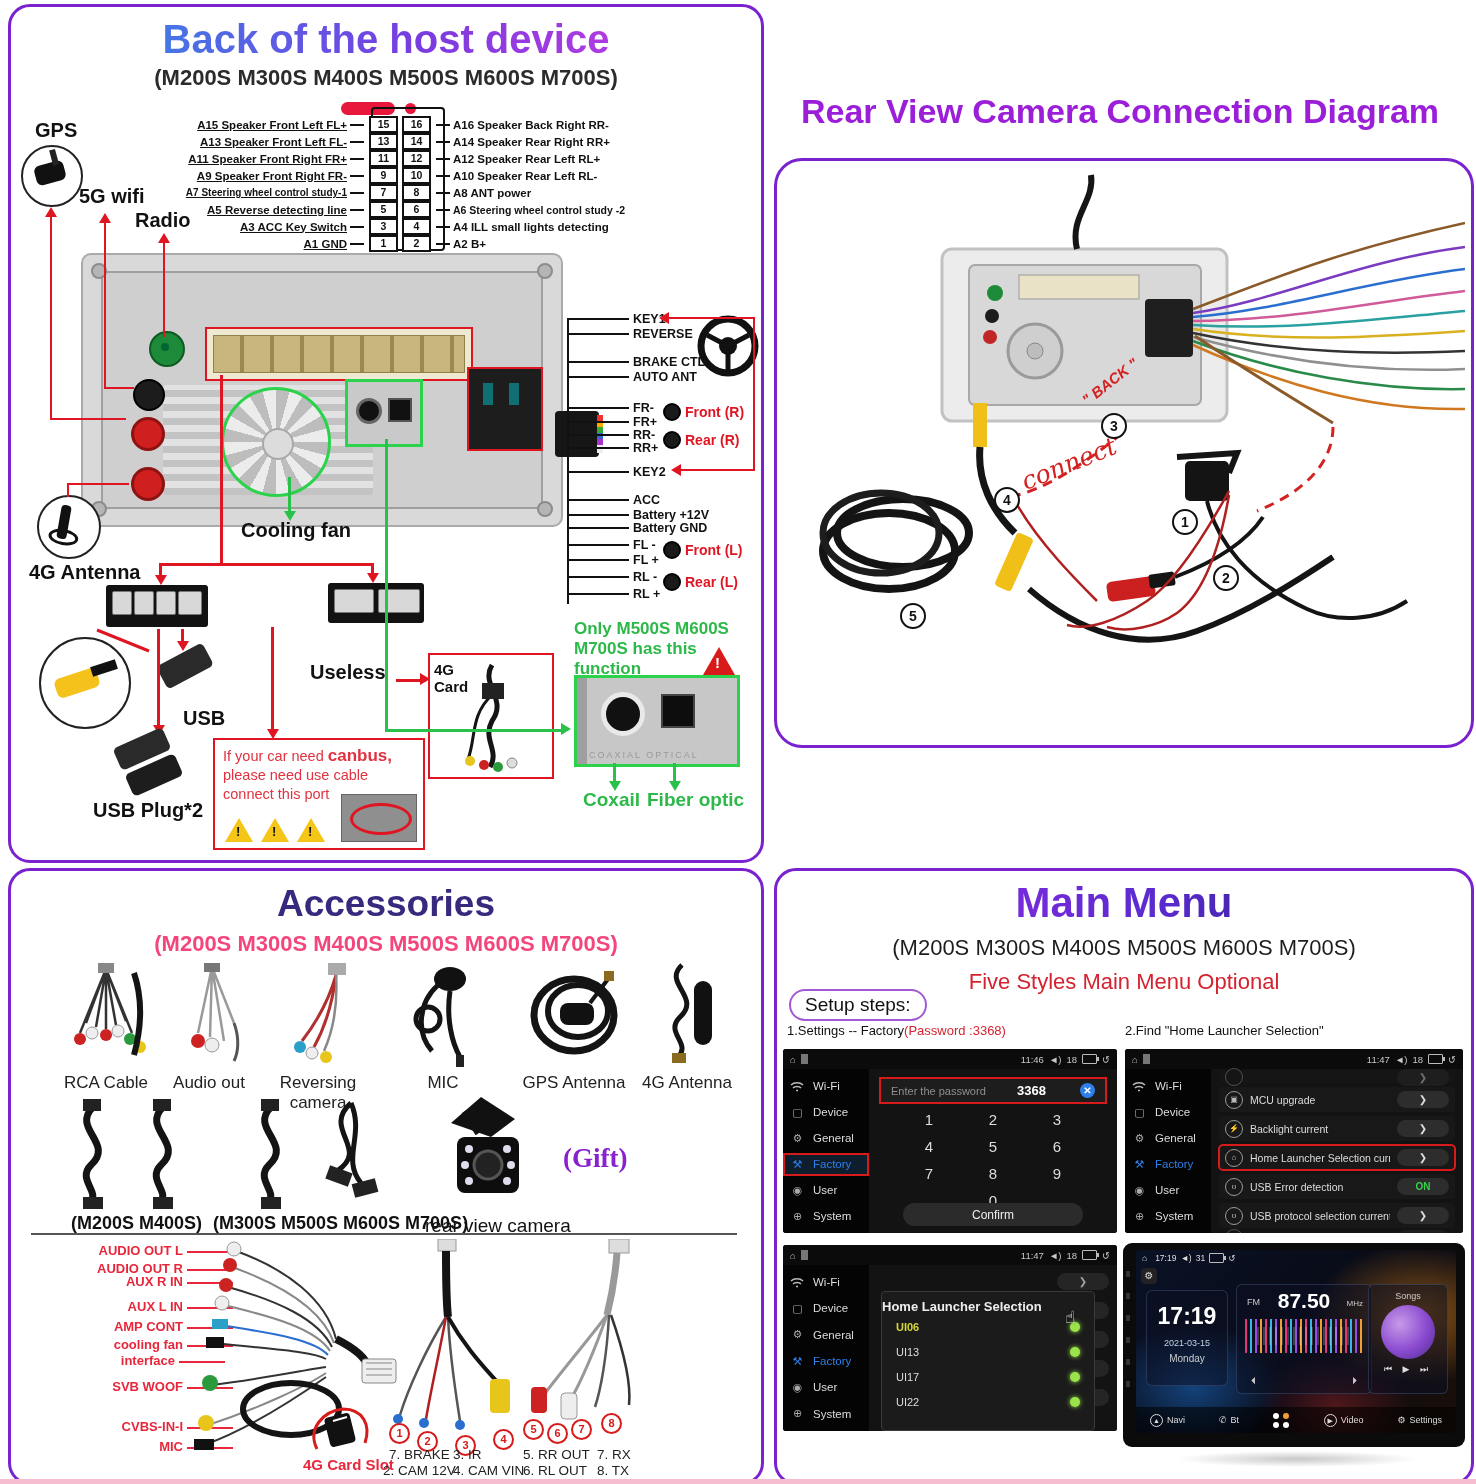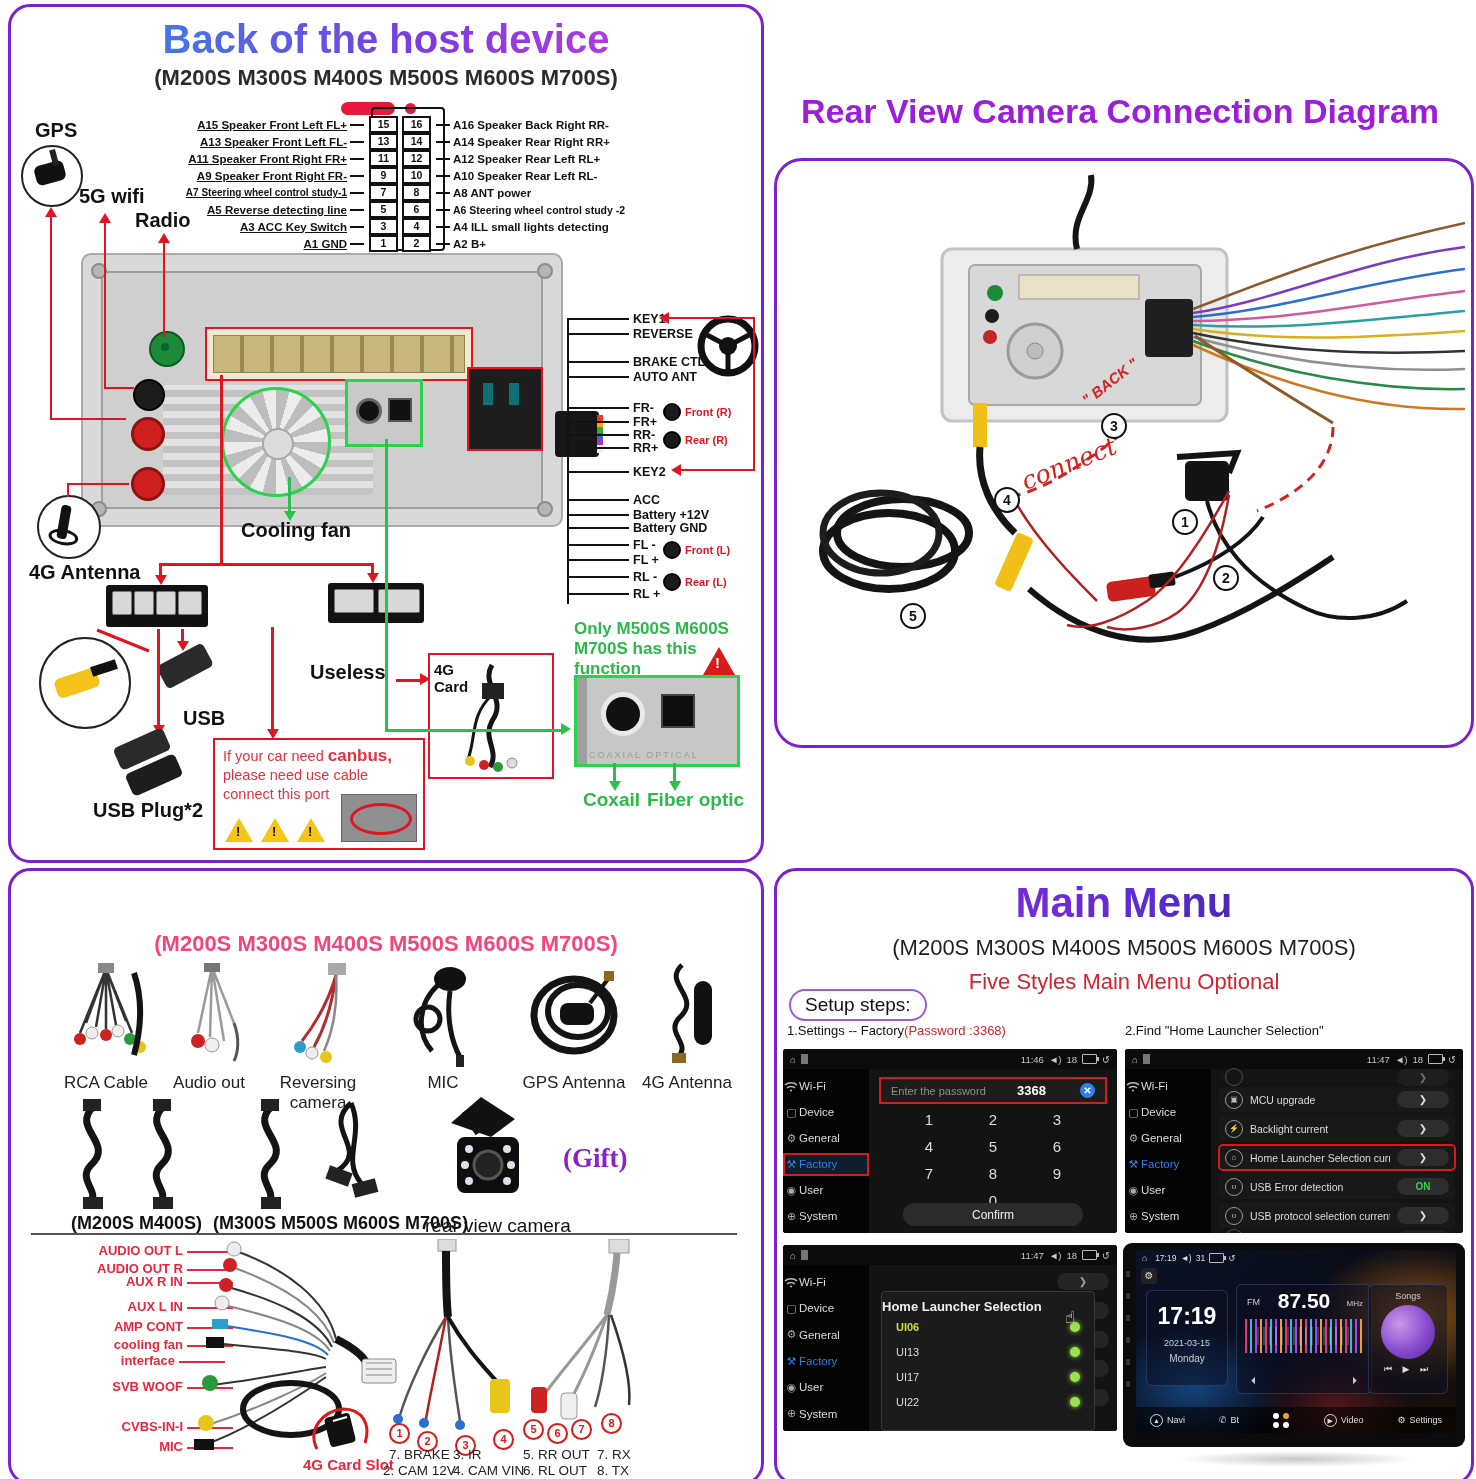--- a/index.html
+++ b/index.html
@@ -62,21 +62,21 @@
   .gpsblob{position:absolute;left:12px;top:16px;width:30px;height:20px;background:#111;border-radius:6px;transform:rotate(-15deg);}
   .gpsblob::after{content:"";position:absolute;left:20px;top:-12px;width:6px;height:16px;background:#222;}
   .antblob{position:absolute;left:20px;top:8px;width:10px;height:34px;background:#111;border-radius:4px;transform:rotate(10deg);}
   .antblob::after{content:"";position:absolute;left:-8px;top:24px;width:24px;height:10px;border:3px solid #111;border-radius:50%;background:none;}
   .wrow{position:absolute;left:556px;display:flex;align-items:center;height:13px;}
   .wstub{width:62px;height:2px;background:#111;flex:none;margin-right:4px;}
   .wlbl{font-size:12.5px;font-weight:bold;color:#111;white-space:nowrap;}
   .wbracket{position:absolute;left:556px;top:311px;width:2px;height:286px;background:#111;}
   .spk{position:absolute;display:flex;align-items:center;gap:4px;}
   .spk .cone{width:14px;height:14px;border-radius:50%;background:#1a1a1a;border:2px solid #000;flex:none;}
-  .spk .stag{font-size:11px;font-weight:bold;color:#e01522;white-space:nowrap;}
+  .spk .stag{font-size:14px;font-weight:bold;color:#e01522;white-space:nowrap;}
   .blockconn{position:absolute;background:#121212;border-radius:3px;}
   .blockconn .sub{position:absolute;top:6px;height:22px;background:#d8d8d8;border:1px solid #777;border-radius:2px;}
   .canbus{position:absolute;left:202px;top:731px;width:212px;height:112px;border:2.5px solid #e01522;background:#fff;padding:6px 8px;box-sizing:border-box;}
   .canbus .t{font-size:14.5px;color:#e03240;line-height:19px;}
   .canbus b{font-size:17px;}
   .warn3{position:absolute;left:10px;bottom:6px;display:flex;gap:8px;}
   .wtri{width:0;height:0;border-left:14px solid transparent;border-right:14px solid transparent;border-bottom:24px solid #f5c518;position:relative;}
   .wtri::after{content:"!";position:absolute;left:-3px;top:6px;font:bold 13px "Liberation Sans",sans-serif;color:#111;}
   .canphoto{position:absolute;right:6px;bottom:6px;width:74px;height:46px;background:#8f8f8f;border:1px solid #666;}
   .canphoto::after{content:"";position:absolute;left:8px;top:8px;width:56px;height:26px;border:3px solid #e01522;border-radius:50%;}
@@ -118,21 +118,21 @@
   .q4-tag{position:absolute;left:0;top:98px;width:100%;text-align:center;font-size:22px;color:#d42330;}
   .setup{position:absolute;left:12px;top:118px;border:2.5px solid #a05ad5;border-radius:18px;padding:3px 14px;font-size:19px;color:#111;}
   .cap{position:absolute;top:152px;font-size:13px;color:#111;white-space:nowrap;}
   .cap .red{color:#d42330;}
   .shot{position:absolute;background:#000;border-radius:3px;overflow:hidden;}
   .sbar{position:absolute;top:0;left:0;right:0;height:20px;background:#0b0b0b;color:#c8c8c8;font-size:9.5px;display:flex;align-items:center;padding:0 7px;gap:5px;box-sizing:border-box;}
   .sbar .grow{flex:1;}
   .batt{width:13px;height:8px;border:1px solid #bbb;border-radius:1px;position:relative;}
   .batt::after{content:"";position:absolute;right:-3px;top:2px;width:2px;height:4px;background:#bbb;}
   .sside{position:absolute;top:20px;left:0;bottom:0;width:86px;background:#040404;display:flex;flex-direction:column;justify-content:space-around;padding:4px 0;box-sizing:border-box;}
-  .sitem{display:flex;align-items:center;padding:0 1px;color:#ddd;font-size:11.5px;height:23px;}
+  .sitem{display:flex;align-items:center;gap:8px;padding:0 7px;color:#ddd;font-size:11.5px;height:23px;}
   .sitem .ic{width:15px;text-align:center;font-size:11px;color:#aaa;flex:none;}
   .sitem.active{color:#2f7fe8;}
   .sitem.active .ic{color:#2f7fe8;}
   .sitem.boxed{outline:2.5px solid #d81a1a;outline-offset:-2px;background:#0e1e2c;}
   .scontent{position:absolute;top:20px;left:86px;right:0;bottom:0;background:#131313;}
   .pwfield{position:absolute;top:8px;left:10px;right:10px;height:27px;background:#1d1d1d;border:2.5px solid #d81a1a;
      display:flex;align-items:center;padding:0 10px;gap:8px;box-sizing:border-box;}
   .pwfield .ph{color:#8f8f8f;font-size:11px;flex:1;}
   .pwfield .val{color:#fff;font-size:13px;font-weight:bold;margin-right:26px;}
   .pwfield .x{width:15px;height:15px;border-radius:50%;background:#2f7fe8;color:#fff;font:bold 10px/15px "Liberation Sans",sans-serif;text-align:center;}
@@ -531,20 +531,21 @@
     <div class="backlbl">" BACK "</div>
     <div class="connectlbl">connect</div>
     <div class="ncirc" style="left:324px;top:252px">3</div>
     <div class="ncirc" style="left:217px;top:326px">4</div>
     <div class="ncirc" style="left:395px;top:348px">1</div>
     <div class="ncirc" style="left:436px;top:404px">2</div>
     <div class="ncirc" style="left:123px;top:442px">5</div>
   </div>
 
   <div id="q3" class="qbox">
+    <div class="q3-title">Accessories</div>
     <div class="q3-sub">(M200S M300S M400S M500S M600S M700S)</div>
 
     <div class="acc-item" style="left:148px;top:92px;width:100px">
       <svg width="90" height="104">
         <path d="M48,4 L34,70 M48,4 L46,74 M48,4 L60,78 M48,4 L70,60" stroke="#9a9a9a" stroke-width="2.5" fill="none"></path>
         <rect x="40" y="0" width="16" height="9" fill="#777"></rect>
         <circle cx="34" cy="78" r="7" fill="#cc2222"></circle>
           <circle cx="48" cy="82" r="7" fill="#eee" stroke="#999"></circle>
         <path d="M70,60 C76,76 74,90 70,98" stroke="#555" stroke-width="3" fill="none"></path>
       </svg>

